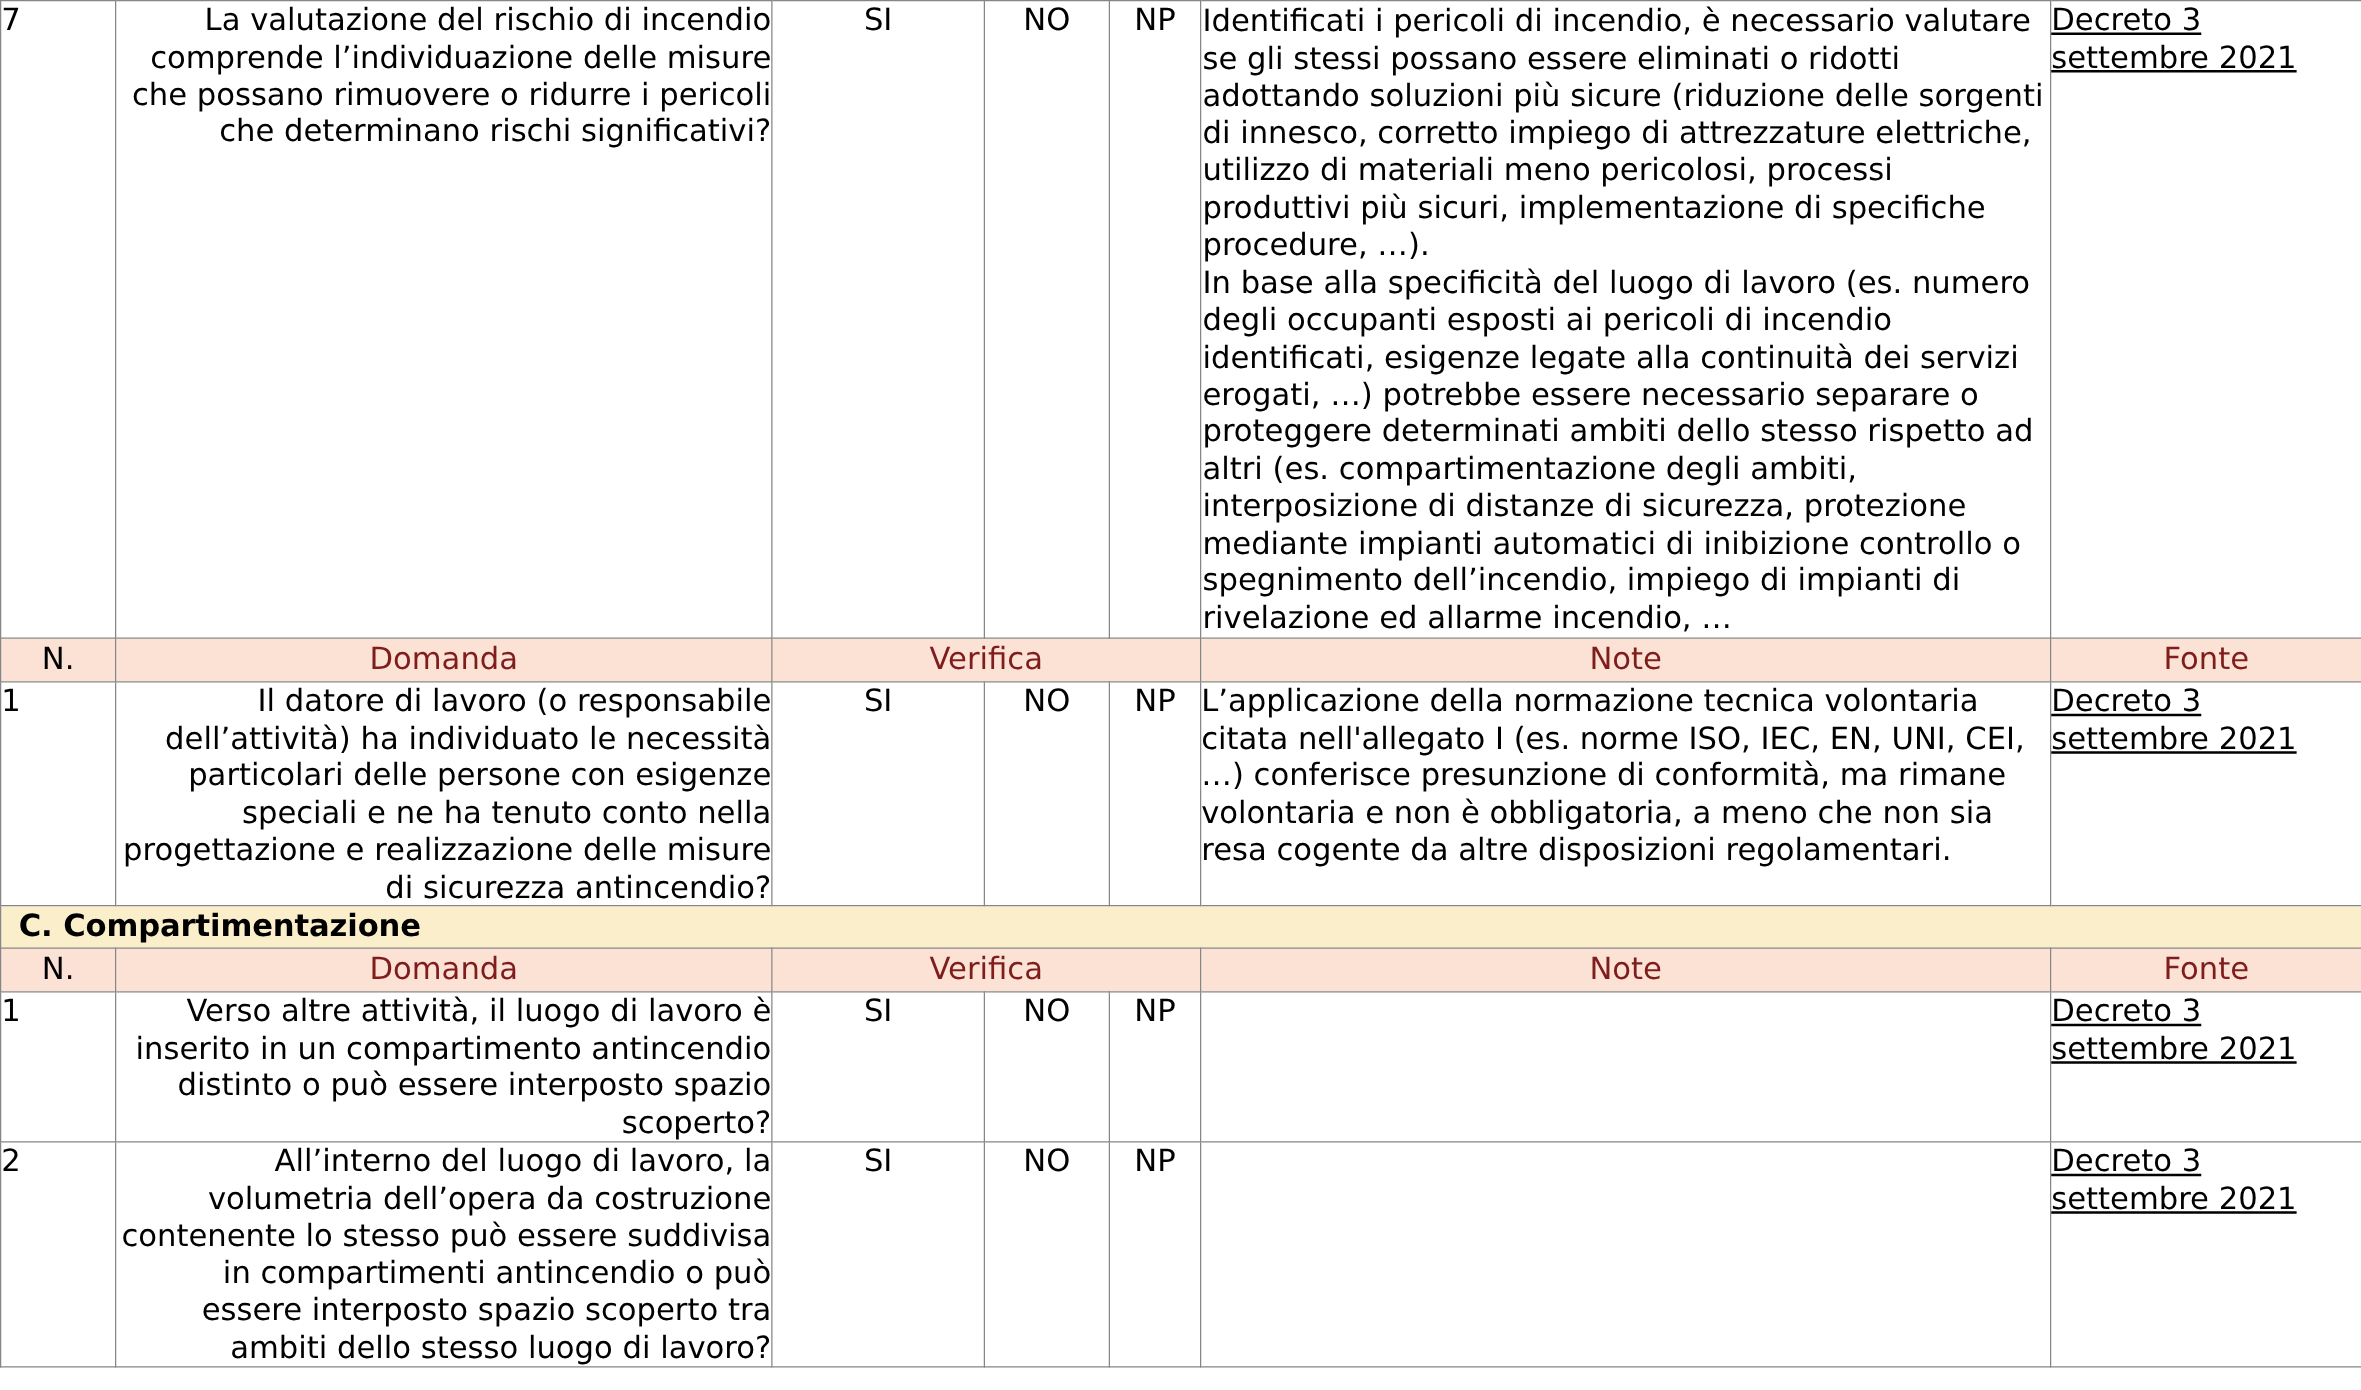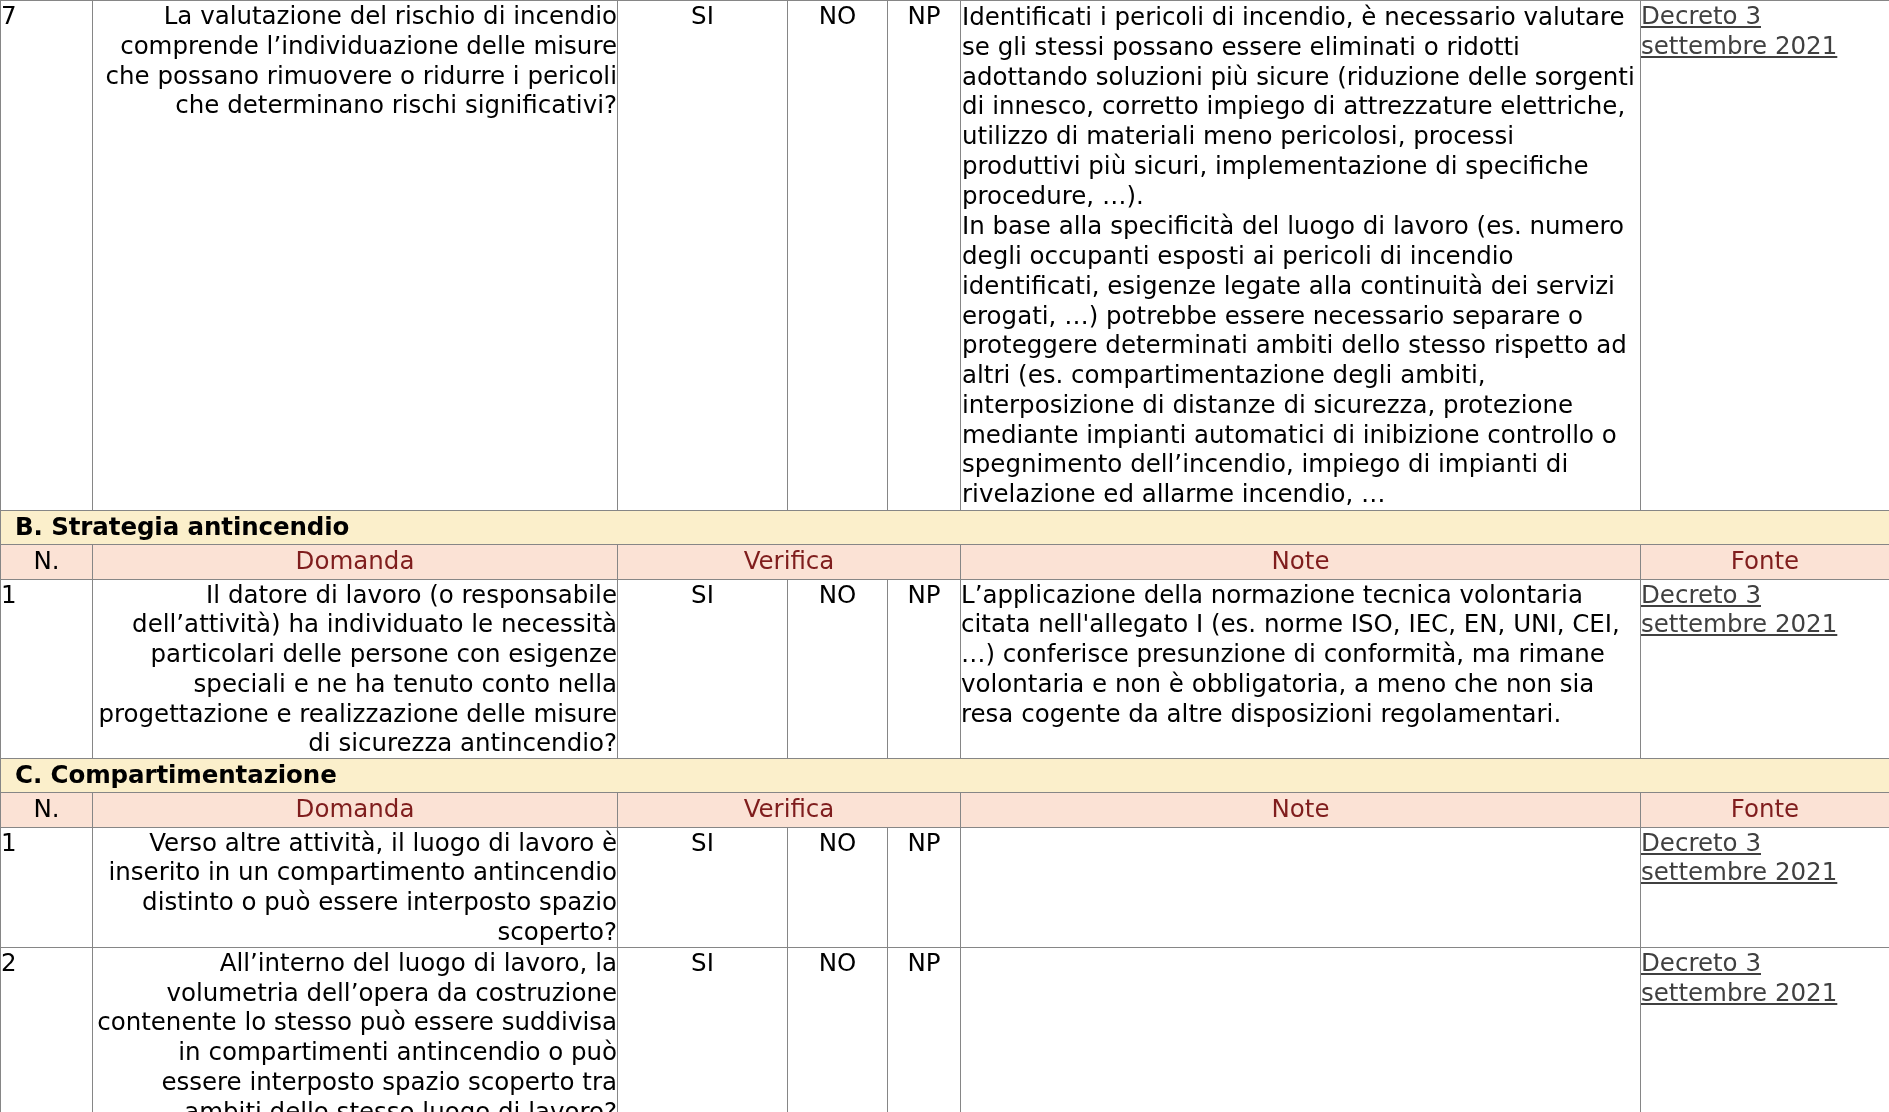--- a/index.html
+++ b/index.html
@@ -71,21 +71,21 @@
     padding: 2px 10px 4px 14px;
     word-wrap: break-word;
   }
   .cell-fonte {
     text-align: left;
     padding: 2px 6px 4px 11px;
     word-wrap: break-word;
   }
 
   .link {
-    color: #404040;
+    color: #000000;
     text-decoration: underline;
     cursor: pointer;
   }
 
   
   tr.section-row > td {
     background: #FBEFCB;
     border: 1px solid #868686;
     padding: 1px 0 2px 14px;
     font-weight: bold;
@@ -139,23 +139,20 @@
         <td class="cell-vf">NP</td>
         <td class="cell-note">
           <p class="note-para">Identificati i pericoli di incendio, è necessario valutare se gli stessi possano essere eliminati o ridotti adottando soluzioni più sicure (riduzione delle sorgenti di innesco, corretto impiego di attrezzature elettriche, utilizzo di materiali meno pericolosi, processi produttivi più sicuri, implementazione di specifiche procedure, …).</p>
           <p class="note-para">In base alla specificità del luogo di lavoro (es. numero degli occupanti esposti ai pericoli di incendio identificati, esigenze legate alla continuità dei servizi erogati, …) potrebbe essere necessario separare o proteggere determinati ambiti dello stesso rispetto ad altri (es. compartimentazione degli ambiti, interposizione di distanze di sicurezza, protezione mediante impianti automatici di inibizione controllo o spegnimento dell’incendio, impiego di impianti di rivelazione ed allarme incendio, …</p>
         </td>
         <td class="cell-fonte">
           <span class="link">Decreto 3 settembre 2021</span>
         </td>
       </tr>
 
-      <tr class="section-row">
-        <td colspan="7">B. Strategia antincendio</td>
-      </tr>
       <tr class="header-row">
         <th class="h-num">N.</th>
         <th>Domanda</th>
         <th colspan="3">Verifica</th>
         <th>Note</th>
         <th>Fonte</th>
       </tr>
       <tr>
         <td class="cell-num tall-b1">1</td>
         <td class="cell-dom">Il datore di lavoro (o responsabile dell’attività) ha individuato le necessità particolari delle persone con esigenze speciali e ne ha tenuto conto nella progettazione e realizzazione delle misure di sicurezza antincendio?</td>

